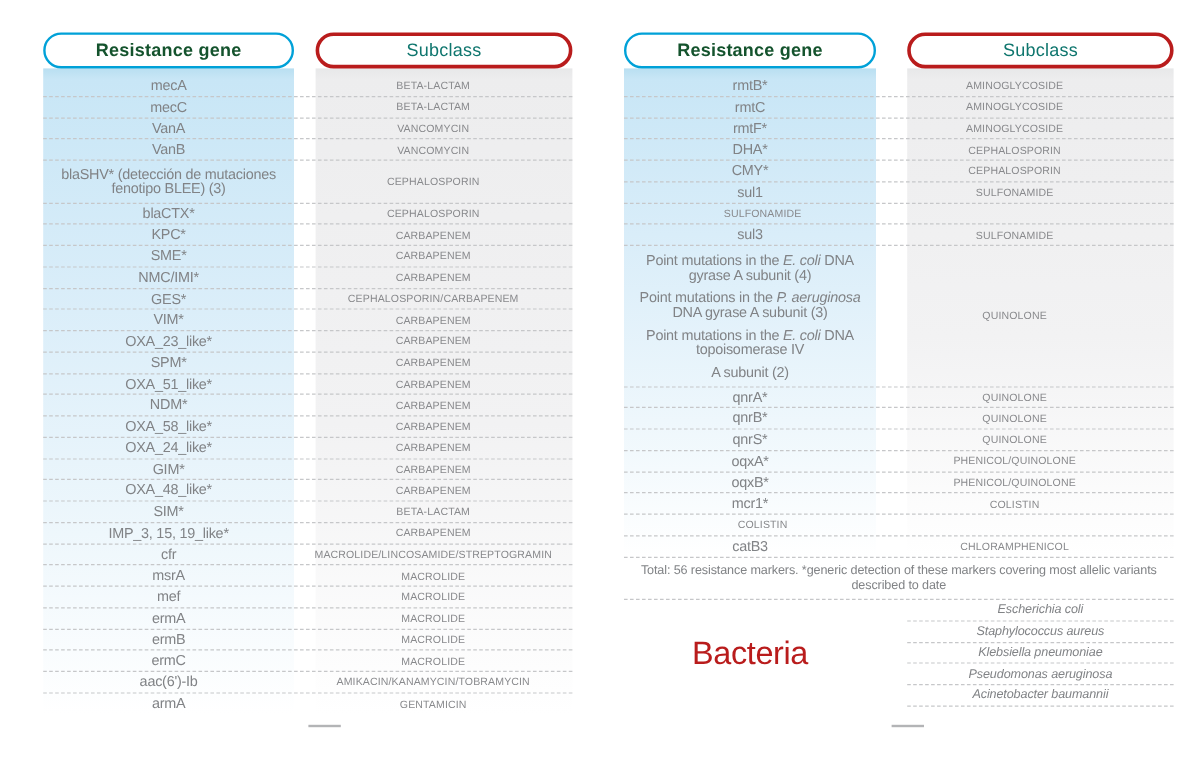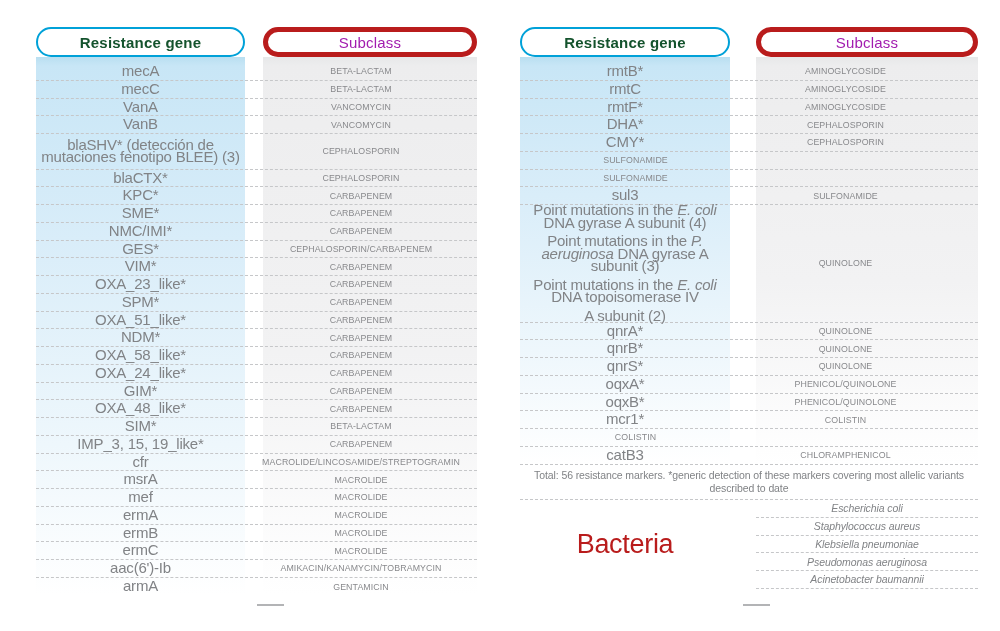--- a/index.html
+++ b/index.html
@@ -11,21 +11,21 @@
   .panel-left{left:36px;width:441px;}
   .panel-right{left:520px;width:458px;}
 
   
   .pill{
     position:absolute;top:0;height:30px;box-sizing:border-box;border-radius:16px;
     background:#fff;display:flex;align-items:center;justify-content:center;
     font-size:15px;letter-spacing:.2px;z-index:2;
   }
   .pill-gene{left:0;border:2.5px solid #00a1d8;color:#14532d;font-weight:bold;}
-  .pill-sub{border:5px solid #b91c1c;color:#a21caf;}
+  .pill-sub{border:3px solid #b91c1c;color:#0f766e;}
   .panel-left  .pill-gene{width:209px;}
   .panel-left  .pill-sub{left:227px;width:214px;}
   .panel-right .pill-gene{width:210px;}
   .panel-right .pill-sub{left:236px;width:222px;}
 
   
   .col-bg{position:absolute;top:30px;z-index:0;}
   .gene-bg{background:linear-gradient(180deg,#b9dff1 0px,#c8e6f6 9px,#d9edf9 34%,#eef7fc 72%,#ffffff 100%);}
   .sub-bg{background:linear-gradient(180deg,#e7e8e9 0px,#ededee 9px,#f2f2f3 55%,#ffffff 100%);}
   .panel-left  .gene-bg{left:0;width:209px;height:538px;}
@@ -33,21 +33,21 @@
   .panel-right .gene-bg{left:0;width:210px;height:407px;}
   .panel-right .sub-bg{left:236px;width:222px;height:407px;}
 
   
   .rows{position:relative;z-index:1;margin-top:36px;}
   .row{display:flex;box-sizing:border-box;height:17.75px;border-bottom:1px dashed #c6c7c9;align-items:stretch;}
   .row.tall{height:35.5px;}
   .row.xtall{height:117.5px;}
   .panel-left .rows .row:last-child{border-bottom:none;}
   .cell{display:flex;align-items:center;justify-content:center;text-align:center;box-sizing:border-box;}
-  .cell.gene{font-size:15px;letter-spacing:-.2px;line-height:12.5px;flex-direction:column;}
+  .cell.gene{font-size:12px;letter-spacing:-.2px;line-height:12.5px;flex-direction:column;}
   .cell.sub{font-size:8.8px;color:#88898c;letter-spacing:.1px;line-height:10px;}
   .panel-left  .cell.gene{width:209px;}
   .panel-left  .cell.sub{width:232px;padding-left:0;}
   .panel-right .cell.gene{width:210px;}
   .panel-right .cell.sub{width:205px;padding-left:26px;}
   .cell.gene p{margin:3px 0;}
   .cell.gene i{font-style:italic;}
 
   
   .note{
@@ -235,20 +235,21 @@
         </div>
         <div class="row">
           <div class="cell gene">DHA*</div>
           <div class="cell sub">CEPHALOSPORIN</div>
         </div>
         <div class="row">
           <div class="cell gene">CMY*</div>
           <div class="cell sub">CEPHALOSPORIN</div>
         </div>
         <div class="row">
+          <div class="cell gene">sul1</div>
           <div class="cell sub">SULFONAMIDE</div>
         </div>
         <div class="row">
           <div class="cell sub">SULFONAMIDE</div>
         </div>
         <div class="row">
           <div class="cell gene">sul3</div>
           <div class="cell sub">SULFONAMIDE</div>
         </div>
         <div class="row xtall">

